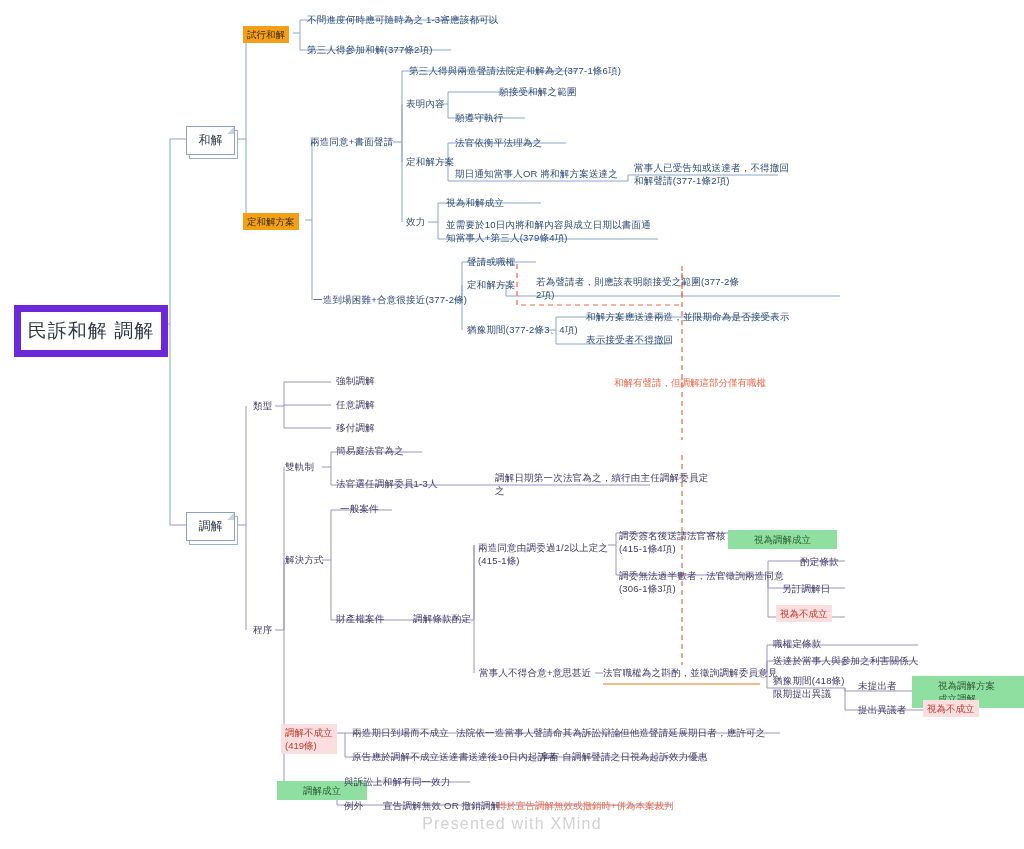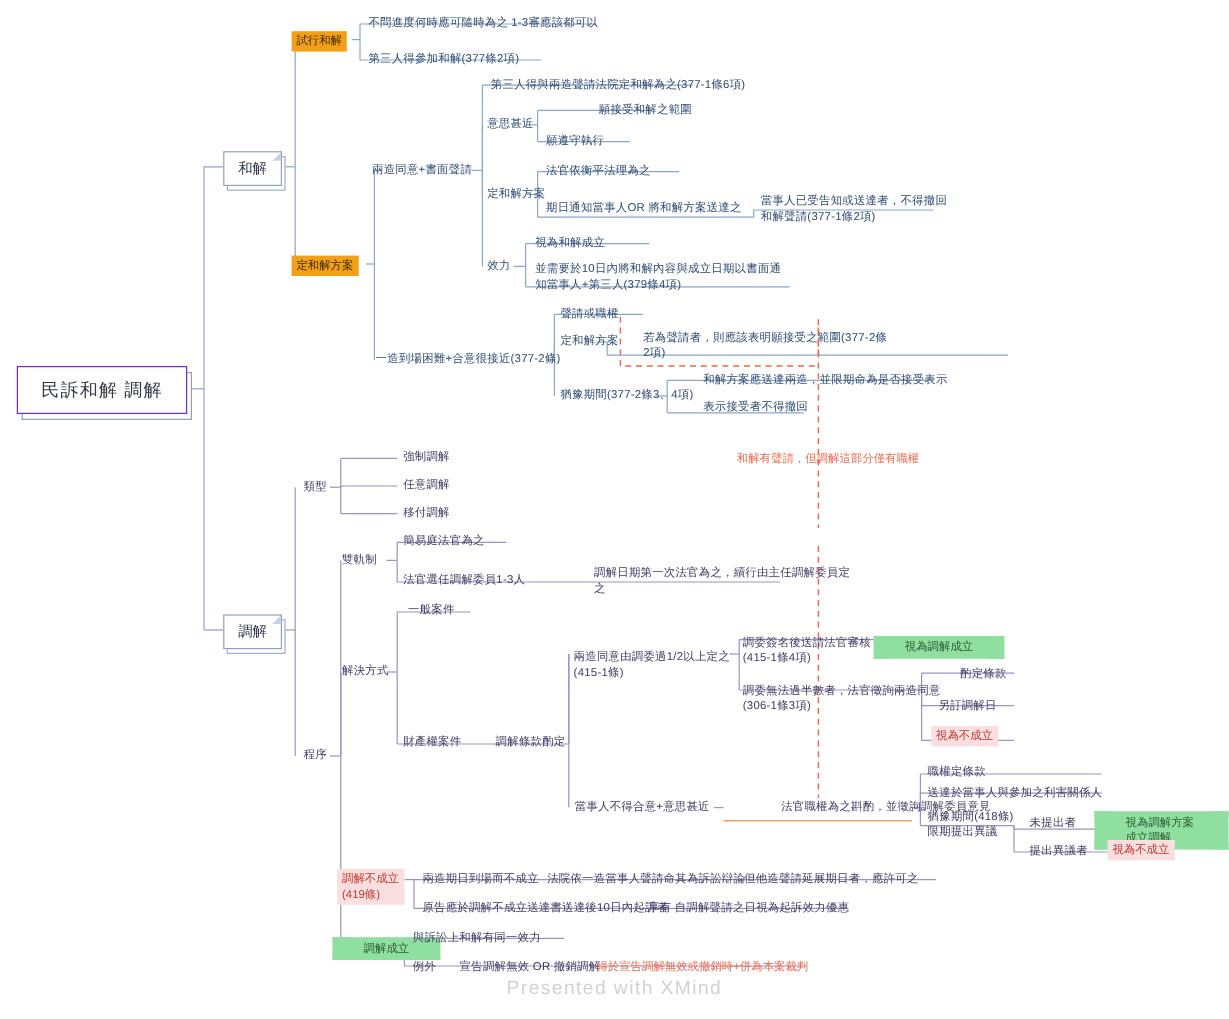--- a/index.html
+++ b/index.html
@@ -31,24 +31,24 @@
   
   .root-wrap{position:absolute;left:14px;top:305px;}
   .root-shadow{
     position:absolute;left:4px;top:5px;
     width:140px;height:38px;
     border:1px solid #8e9fc4;background:#fff;
   }
   .root-box{
     position:relative;
     width:140px;height:38px;
-    border:1px solid #6d28d9;
+    border:7px solid #6d28d9;
     background:#ffffff;
     display:flex;align-items:center;justify-content:center;
-    font-size:15px;color:#333a45;letter-spacing:1px;
+    font-size:19px;color:#333a45;letter-spacing:1px;
   }
 
   
   .l1-wrap{position:absolute;}
   .l1-shadow{
     position:absolute;left:3px;top:4px;width:47px;height:27px;
     border:1px solid #9fb0d0;background:#fff;
   }
   .l1-box{
     position:relative;width:47px;height:27px;
@@ -289,21 +289,21 @@
   <div class="chip orange" style="left:243px;top:26px;">試行和解</div>
   <div class="node blue" style="left:307px;top:13px;">不問進度何時應可隨時為之</div>
   <div class="node blue" style="left:426px;top:13px;">1-3審應該都可以</div>
   <div class="node blue" style="left:307px;top:43px;">第三人得參加和解(377條2項)</div>
 
   <div class="chip orange" style="left:243px;top:213px;">定和解方案</div>
 
   <div class="node blue" style="left:310px;top:135px;">兩造同意+書面聲請</div>
   <div class="node blue" style="left:409px;top:64px;">第三人得與兩造聲請法院定和解為之(377-1條6項)</div>
 
-  <div class="node blue" style="left:406px;top:97px;">意思甚近</div>
+  <div class="node blue" style="left:406px;top:97px;">表明內容</div>
   <div class="node blue" style="left:455px;top:85px;padding-left:44px;">願接受和解之範圍</div>
   <div class="node blue" style="left:455px;top:111px;">願遵守執行</div>
 
   <div class="node blue" style="left:406px;top:155px;">定和解方案</div>
   <div class="node blue" style="left:455px;top:136px;">法官依衡平法理為之</div>
   <div class="node blue" style="left:455px;top:167px;">期日通知當事人OR 將和解方案送達之</div>
   <div class="node blue" style="left:634px;top:161px;">當事人已受告知或送達者，不得撤回
 和解聲請(377-1條2項)</div>
 
   <div class="node blue" style="left:406px;top:215px;">效力</div>
@@ -346,21 +346,21 @@
 (415-1條4項)</div>
   <div class="chip green marker" style="left:728px;top:530px;">視為調解成立</div>
 
   <div class="node purple" style="left:619px;top:569px;">調委無法過半數者，法官徵詢兩造同意
 (306-1條3項)</div>
   <div class="node purple" style="left:776px;top:555px;padding-left:24px;">酌定條款</div>
   <div class="node purple" style="left:782px;top:582px;">另訂調解日</div>
   <div class="chip pink" style="left:776px;top:605px;">視為不成立</div>
 
   <div class="node purple" style="left:479px;top:666px;">當事人不得合意+意思甚近</div>
-  <div class="node purple" style="left:603px;top:666px;margin-left:48px;">法官職權為之斟酌，並徵詢調解委員意見</div>
+  <div class="node purple" style="left:603px;top:666px;">法官職權為之斟酌，並徵詢調解委員意見</div>
 
   <div class="node purple" style="left:773px;top:637px;">職權定條款</div>
   <div class="node purple" style="left:773px;top:654px;">送達於當事人與參加之利害關係人</div>
   <div class="node purple" style="left:773px;top:674px;">猶豫期間(418條)
 限期提出異議</div>
   <div class="node purple" style="left:858px;top:679px;">未提出者</div>
   <div class="chip green marker" style="left:912px;top:676px;">視為調解方案成立調解</div>
   <div class="node purple" style="left:858px;top:703px;">提出異議者</div>
   <div class="chip pink" style="left:923px;top:700px;">視為不成立</div>
 

